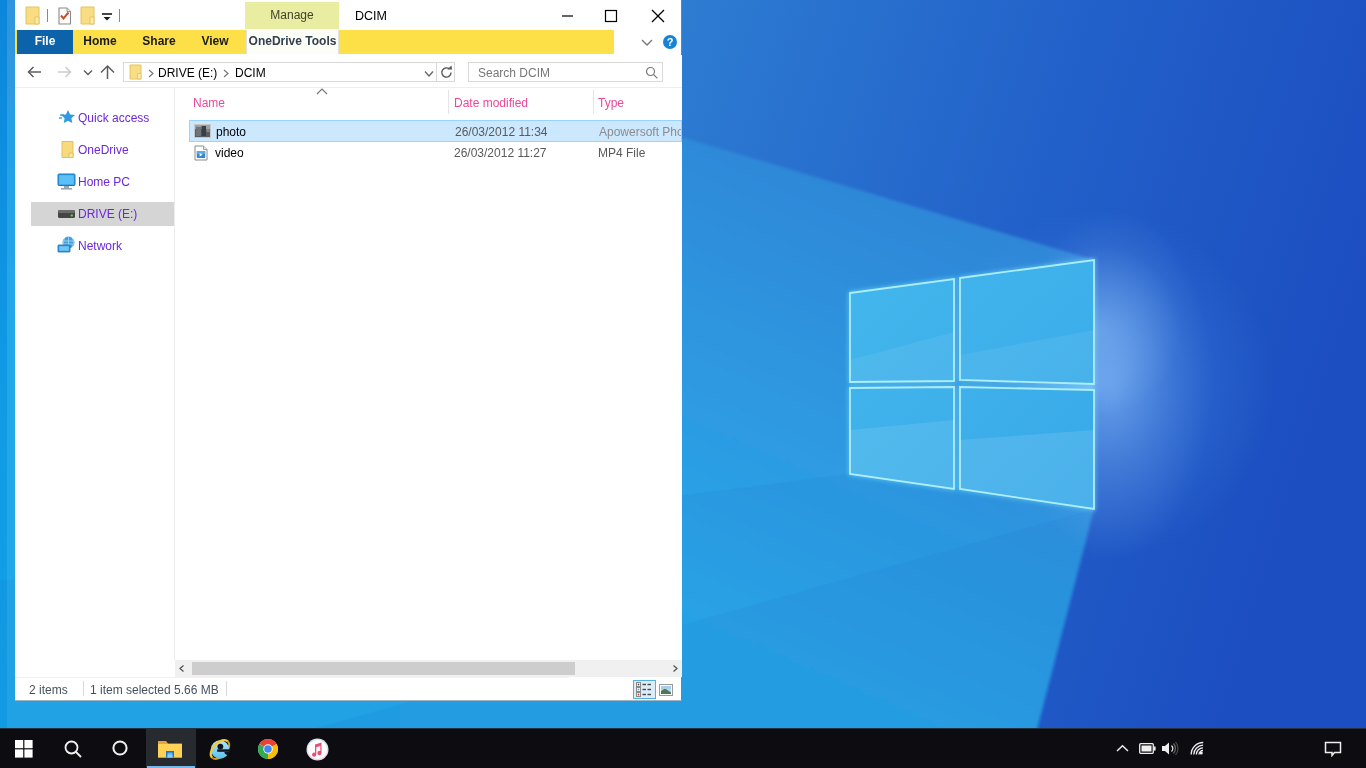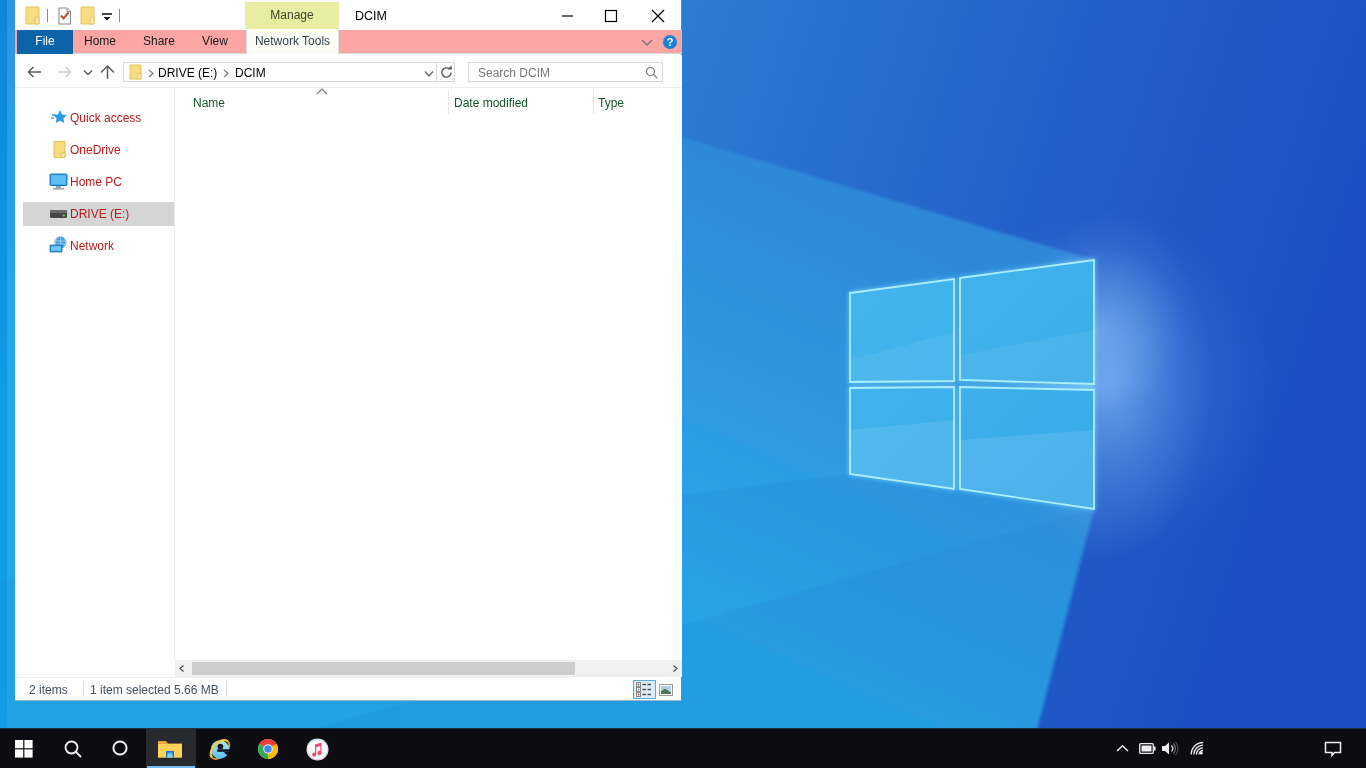--- a/index.html
+++ b/index.html
@@ -5,36 +5,36 @@
   * { margin:0; padding:0; box-sizing:border-box; }
   html,body { width:1366px; height:768px; overflow:hidden; font-family:"Liberation Sans", sans-serif; }
   #stage { position:absolute; left:0; top:0; width:1366px; height:768px; background:#1c52c4; }
   #wp { position:absolute; left:0; top:0; }
   #win { position:absolute; left:7px; top:0; width:667px; height:701px; background:#fff; border-right:1px solid #0ea5e9; border-bottom:1px solid #9fb3c0;margin-left:8px; }
   .abs { position:absolute; }
   
   #managetab { position:absolute; left:230px; top:2px; width:94px; height:27px; background:#e9eda1; color:#42422e; font-size:12px; text-align:center; line-height:27px; }
   #dcim { position:absolute; left:340px; top:9px; font-size:12.5px; color:#000; }
   
-  #tabrow { position:absolute; left:0; top:30px; width:667px; height:24px; background:#fca5a5; border-bottom:1px solid #d8d8d8; }
+  #tabrow { position:absolute; left:0; top:30px; width:599px; height:24px; background:#fde047; border-bottom:1px solid #d8d8d8;font-weight:bold; }
   #filetab { position:absolute; left:2px; top:0; width:56px; height:24px; background:#0c63a9; color:#fff; font-size:12px; text-align:center; line-height:23px; }
   .tab { position:absolute; top:0; height:24px; color:#1a1a1a; font-size:12px; line-height:23px; text-align:center; }
   #pictab { position:absolute; left:231px; top:0px; width:93px; height:24px; border-left:1px solid #e0e0e0; border-right:1px solid #e0e0e0; background:#fdfdf8; color:#33404d; font-size:12px; text-align:center; line-height:23px; }
   
   #addrrow { position:absolute; left:0; top:55px; width:667px; height:33px; background:#fff; border-bottom:1px solid #eeeeee; }
   #addrbox { position:absolute; left:108px; top:7px; width:332px; height:20px; border:1px solid #d9d9d9; background:#fff; }
   #searchbox { position:absolute; left:453px; top:7px; width:195px; height:20px; border:1px solid #d9d9d9; background:#fff; }
   #searchbox span { position:absolute; left:9px; top:3px; font-size:12px; color:#777; }
   
   #sidebar { position:absolute; left:0; top:88px; width:159px; height:572px; background:#fff; }
   #sidesep { position:absolute; left:159px; top:88px; width:1px; height:572px; background:#ededed; }
-  .sideitem { position:absolute; left:8px; width:157px; height:24px; font-size:12px; color:#b91c1c; }
+  .sideitem { position:absolute; left:16px; width:157px; height:24px; font-size:12px; color:#6d28d9; }
   .sideitem .lbl { position:absolute; left:47px; top:5px; }
   #main { position:absolute; left:160px; top:88px; width:507px; height:572px; background:#fff; }
-  .hcol { position:absolute; top:8px; font-size:12px; color:#14532d;text-align:right; }
+  .hcol { position:absolute; top:8px; font-size:12px; color:#ec4899;text-align:right; }
   .colsep { position:absolute; top:2px; width:1px; height:24px; background:#e5e5e5; }
   #row1 { position:absolute; left:14px; top:32px; width:493px; height:22px; background:#cce8ff; border:1px solid #99d1ff; }
   #row2 { position:absolute; left:14px; top:54px; width:493px; height:22px; }
   .fname { position:absolute; left:26px; top:4px; font-size:12px; color:#000; white-space:nowrap; }
   .fdate { position:absolute; left:265px; top:4px; font-size:12px; color:#595959; white-space:nowrap; }
   .ftype { position:absolute; left:409px; top:4px; font-size:12px; color:#595959; white-space:nowrap; }
   #row1, #row2 { overflow:hidden; }
   
   #hscroll { position:absolute; left:160px; top:660px; width:507px; height:17px; background:#f0f0f0; }
   #hthumb { position:absolute; left:17px; top:2px; width:383px; height:13px; background:#cdcdcd; }
@@ -156,21 +156,21 @@
     <rect x="50.5" y="2.5" width="11" height="11" fill="none" stroke="#000" stroke-width="1.2"></rect>
     <line x1="97" y1="2" x2="109" y2="14" stroke="#000" stroke-width="1.2"></line>
     <line x1="109" y1="2" x2="97" y2="14" stroke="#000" stroke-width="1.2"></line>
   </svg>
 
   <div id="tabrow">
     <div id="filetab">File</div>
     <div class="tab" style="left:63px;width:44px;">Home</div>
     <div class="tab" style="left:122px;width:44px;">Share</div>
     <div class="tab" style="left:180px;width:40px;">View</div>
-    <div id="pictab">Network Tools</div>
+    <div id="pictab">OneDrive Tools</div>
   </div>
 
   <svg class="abs" style="left:624px;top:34px;" width="42" height="16" viewBox="0 0 42 16">
     <polyline points="3,6 8,11 13,6" fill="none" stroke="#777" stroke-width="1.4"></polyline>
     <circle cx="31" cy="8" r="7" fill="#1583d7"></circle>
     <text x="31" y="12" font-size="11" font-weight="bold" fill="#fff" text-anchor="middle" font-family="Liberation Sans">?</text>
   </svg>
 
   <div id="addrrow">
 
@@ -273,20 +273,45 @@
 
     <svg class="abs" style="left:141px;top:0px;" width="12" height="7" viewBox="0 0 12 7">
           <polyline points="1,6 6,1 11,6" fill="none" stroke="#777" stroke-width="1.2"></polyline>
         </svg>
     <div class="hcol" style="left:18px;">Name</div>
     <div class="hcol" style="left:279px;">Date modified</div>
     <div class="hcol" style="left:423px;">Type</div>
     <div class="colsep" style="left:273px;"></div>
     <div class="colsep" style="left:418px;"></div>
 
+    <div id="row1">
+      <svg class="abs" style="left:4px;top:3px;" width="17" height="14" viewBox="0 0 17 14">
+        <rect x="0" y="0" width="17" height="14" fill="#c8c8c8"></rect>
+        <rect x="1" y="1" width="15" height="12" fill="#585d61"></rect>
+        <rect x="1" y="1" width="15" height="4" fill="#9aa2a8"></rect>
+        <rect x="2" y="3" width="5" height="9" fill="#6e757a"></rect>
+        <rect x="7.5" y="2" width="4.5" height="10" fill="#3a3f44"></rect>
+        <rect x="12.5" y="5" width="3" height="3" fill="#848b90"></rect>
+      </svg>
+      <span class="fname">photo</span>
+      <span class="fdate">26/03/2012 11:34</span>
+      <span class="ftype" style="color:#8c8c8c;">Apowersoft Pho</span>
+    </div>
+    <div id="row2">
+      <svg class="abs" style="left:5px;top:3px;" width="14" height="16" viewBox="0 0 14 16">
+        <path d="M1 1 h8.5 l3.5 3.5 v10.5 h-12 z" fill="#fff" stroke="#8c8c8c" stroke-width="1"></path>
+        <path d="M9.5 1 v3.5 h3.5" fill="#e9e9e9" stroke="#8c8c8c" stroke-width="0.8"></path>
+        <rect x="2.8" y="6" width="8.4" height="7" rx="0.8" fill="#2f86d3"></rect>
+        <rect x="2.8" y="6" width="8.4" height="3" fill="#5aaae6"></rect>
+        <polygon points="5.6,8 5.6,11.6 8.6,9.8" fill="#fff"></polygon>
+      </svg>
+      <span class="fname">video</span>
+      <span class="fdate">26/03/2012 11:27</span>
+      <span class="ftype">MP4 File</span>
+    </div>
   </div>
 
   <div id="hscroll">
     <svg class="abs" style="left:3px;top:4px;" width="8" height="9" viewBox="0 0 8 9">
           <polyline points="5.5,1.5 2,4.5 5.5,7.5" fill="none" stroke="#505050" stroke-width="1.2"></polyline>
         </svg>
     <div id="hthumb"></div>
     <svg class="abs" style="left:496px;top:4px;" width="8" height="9" viewBox="0 0 8 9">
           <polyline points="2.5,1.5 6,4.5 2.5,7.5" fill="none" stroke="#505050" stroke-width="1.2"></polyline>
         </svg>

